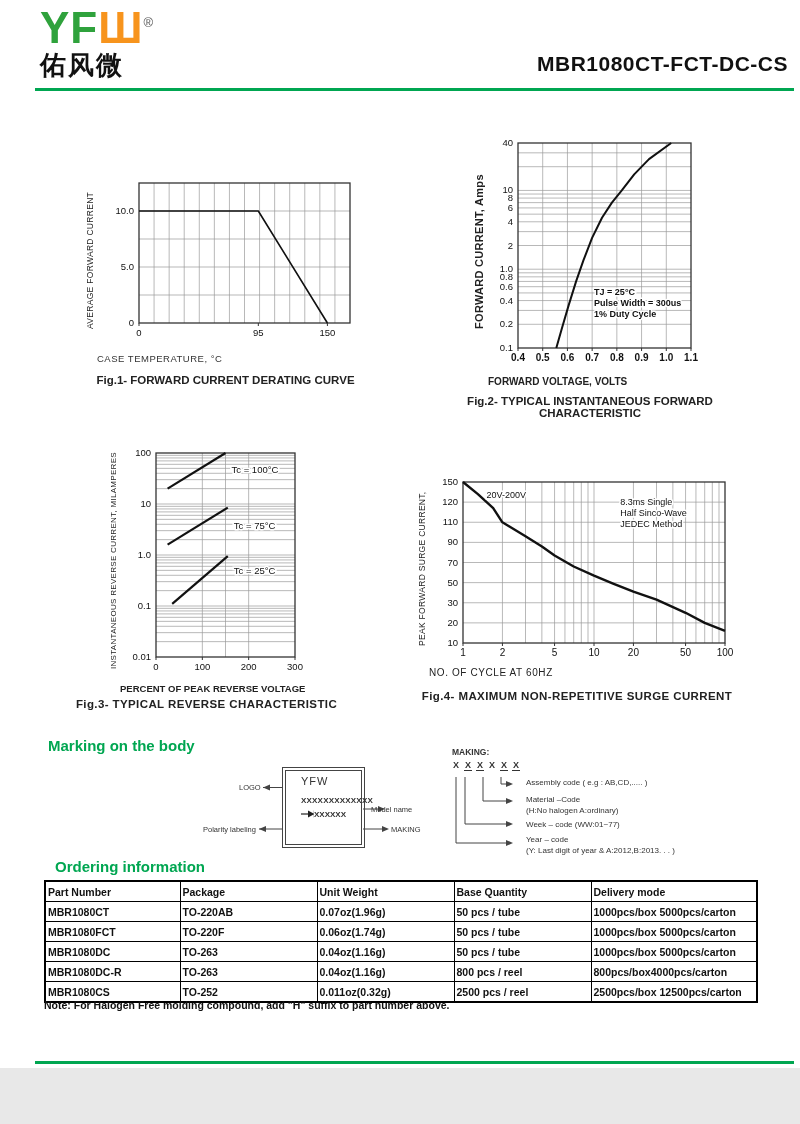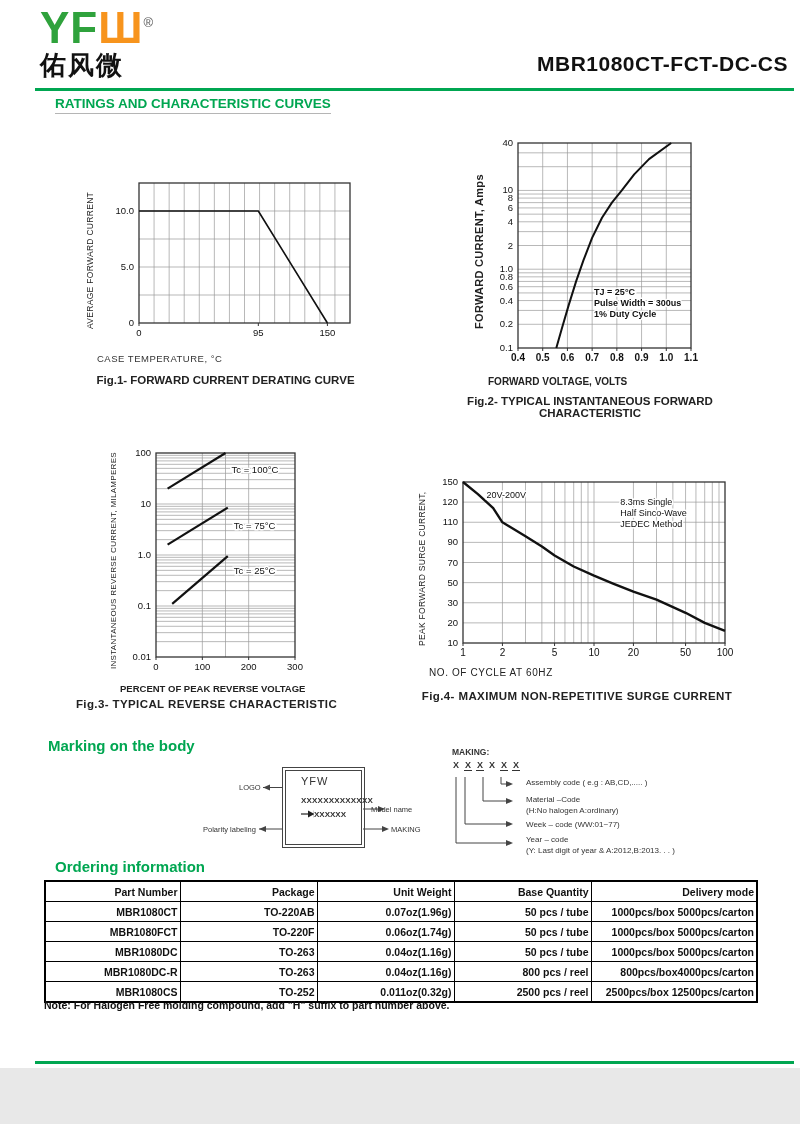--- a/index.html
+++ b/index.html
@@ -65,21 +65,21 @@
   .making-code{position:absolute;left:2px;top:13px;font-weight:bold;font-size:9px;}
   .making-code span{display:inline-block;margin-right:4px;padding:0 1px;}
   .making-code span.u{border-bottom:1px solid #333;}
   .legend-svg{position:absolute;left:0;top:28px;}
   .legend-item{position:absolute;left:76px;line-height:11px;white-space:nowrap;}
   .li0{top:30px;} .li1{top:47px;} .li2{top:72px;} .li3{top:87px;}
 
   
   .ordering-heading{position:absolute;left:55px;top:858px;font-size:15px;font-weight:bold;color:#00a651;}
   .order-table{position:absolute;left:44px;top:880px;border-collapse:collapse;table-layout:fixed;width:712px;
-               font-size:10.5px;font-weight:bold;text-align:right;padding-left:44px;}
+               font-size:10.5px;font-weight:bold;text-align:left;padding-left:44px;}
   .order-table th,.order-table td{border:1.5px solid #000;padding:2px 2px;height:15px;font-weight:bold;white-space:nowrap;overflow:hidden;}
   .order-table{border:2px solid #000;}
   .order-note{position:absolute;left:44px;top:999px;font-size:10.5px;font-weight:bold;}
 
   
   .footer-rule{position:absolute;left:35px;right:6px;top:1061px;height:3px;background:#00a651;}
   .footer-link{position:absolute;left:75px;top:1072px;font-size:11.5px;font-weight:bold;color:#0000cc;text-decoration:underline;cursor:pointer;}
   .footer-page{position:absolute;left:360px;top:1074px;width:80px;text-align:center;font-size:11px;font-weight:bold;}
   .footer-company{position:absolute;right:10px;top:1072px;font-size:12px;font-weight:bold;padding-left:47px;}
 
@@ -91,21 +91,20 @@
 <div class="page">
 
   <div class="logo">
     <div class="logo-row">
       <span class="logo-green">YF</span><span class="logo-orange">Ш</span><span class="logo-reg">®</span>
     </div>
     <div class="logo-cn">佑风微</div>
   </div>
   <div class="part-number">MBR1080CT-FCT-DC-CS</div>
   <div class="top-rule"></div>
-  <div class="section-title">RATINGS AND CHARACTERISTIC CURVES</div>
 
   <div class="figure fig1">
     <div class="fig-row">
       <div class="ylabel">AVERAGE FORWARD CURRENT</div>
       <svg width="271" height="170">
           <line x1="57.07142857142857" x2="57.07142857142857" y1="8" y2="148" stroke="#999" stroke-width="0.7"></line>
           <line x1="72.14285714285714" x2="72.14285714285714" y1="8" y2="148" stroke="#999" stroke-width="0.7"></line>
           <line x1="87.21428571428572" x2="87.21428571428572" y1="8" y2="148" stroke="#999" stroke-width="0.7"></line>
           <line x1="102.28571428571428" x2="102.28571428571428" y1="8" y2="148" stroke="#999" stroke-width="0.7"></line>
           <line x1="117.35714285714286" x2="117.35714285714286" y1="8" y2="148" stroke="#999" stroke-width="0.7"></line>

